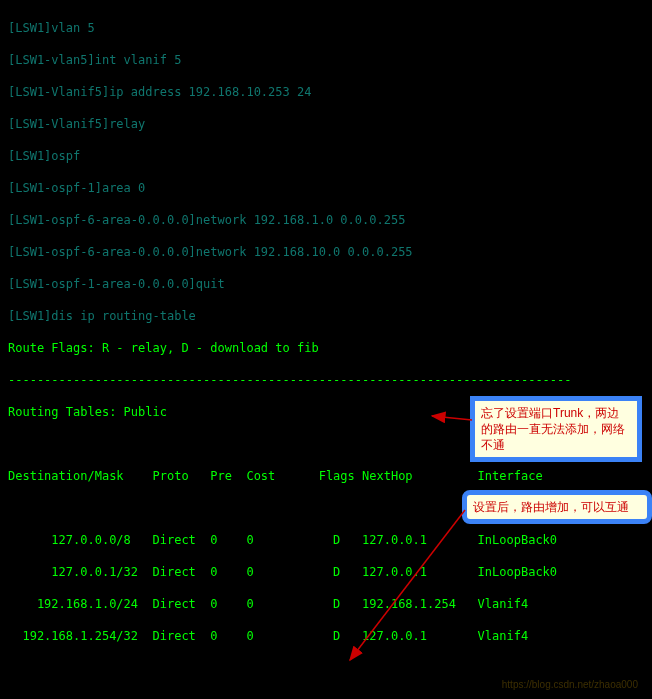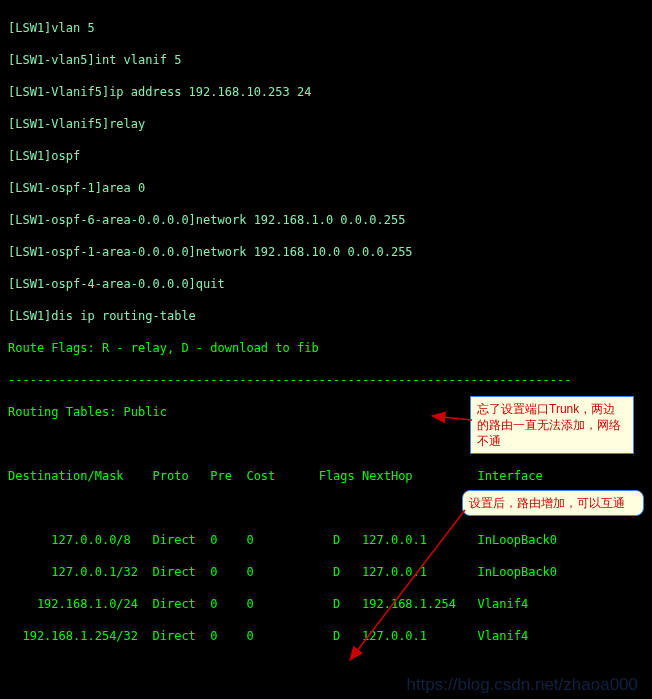--- a/index.html
+++ b/index.html
@@ -1,39 +1,39 @@
 <!DOCTYPE html>
 <html><head>
 <meta charset="utf-8">
 <style>
   html,body{margin:0;padding:0;background:#000;width:652px;height:699px;overflow:hidden;font-family:Consolas,monospace;font-size:12px;line-height:16px;color:#00ff00;}
   .terminal{padding:4px 8px;position:relative;white-space:pre;}
   .line{display:block;white-space:pre;}
-  .cyan{color:#86efac;}
+  .cyan{color:#0f766e;}
   .green{color:#00ff00;}
   .dashed{color:#00ff00;letter-spacing:0px;}
-  .note-box{position:absolute;background:#ffffe0;border:1px solid #3b82f6;color:#cc0000;font-family:sans-serif;font-size:12px;line-height:16px;padding:4px 6px;white-space:normal;}
+  .note-box{position:absolute;background:#ffffe0;border:5px solid #3b82f6;color:#cc0000;font-family:sans-serif;font-size:12px;line-height:16px;padding:4px 6px;white-space:normal;}
   #note1{left:470px;top:396px;width:150px;}
   #note2{left:462px;top:490px;width:168px;border-radius:8px;}
   svg.arrow{position:absolute;pointer-events:none;}
-  .watermark{position:absolute;right:14px;bottom:6px;color:#3b82f6;opacity:.25;font-family:sans-serif;font-size:17px;}
+  .watermark{position:absolute;right:14px;bottom:6px;color:#eab308;opacity:.25;font-family:sans-serif;font-size:10px;}
 </style>
 </head>
 <body>
 
 <div class="terminal">
 <span class="line cyan">[LSW1]vlan 5</span>
 <span class="line cyan">[LSW1-vlan5]int vlanif 5</span>
 <span class="line cyan">[LSW1-Vlanif5]ip address 192.168.10.253 24</span>
 <span class="line cyan">[LSW1-Vlanif5]relay</span>
 <span class="line cyan">[LSW1]ospf</span>
 <span class="line cyan">[LSW1-ospf-1]area 0</span>
 <span class="line cyan">[LSW1-ospf-6-area-0.0.0.0]network 192.168.1.0 0.0.0.255</span>
-<span class="line cyan">[LSW1-ospf-1-area-0.0.0.0]network 192.168.10.0 0.0.0.255</span>
-<span class="line cyan">[LSW1-ospf-4-area-0.0.0.0]quit</span>
+<span class="line cyan">[LSW1-ospf-6-area-0.0.0.0]network 192.168.10.0 0.0.0.255</span>
+<span class="line cyan">[LSW1-ospf-1-area-0.0.0.0]quit</span>
 <span class="line cyan">[LSW1]dis ip routing-table</span>
 <span class="line green">Route Flags: R - relay, D - download to fib</span>
 <span class="line dashed">------------------------------------------------------------------------------</span>
 <span class="line green">Routing Tables: Public</span>
 <span class="line green"> </span>
 <span class="line green">Destination/Mask    Proto   Pre  Cost      Flags NextHop         Interface</span>
 <span class="line green"> </span>
 <span class="line green">      127.0.0.0/8   Direct  0    0           D   127.0.0.1       InLoopBack0</span>
 <span class="line green">      127.0.0.1/32  Direct  0    0           D   127.0.0.1       InLoopBack0</span>
 <span class="line green">    192.168.1.0/24  Direct  0    0           D   192.168.1.254   Vlanif4</span>

